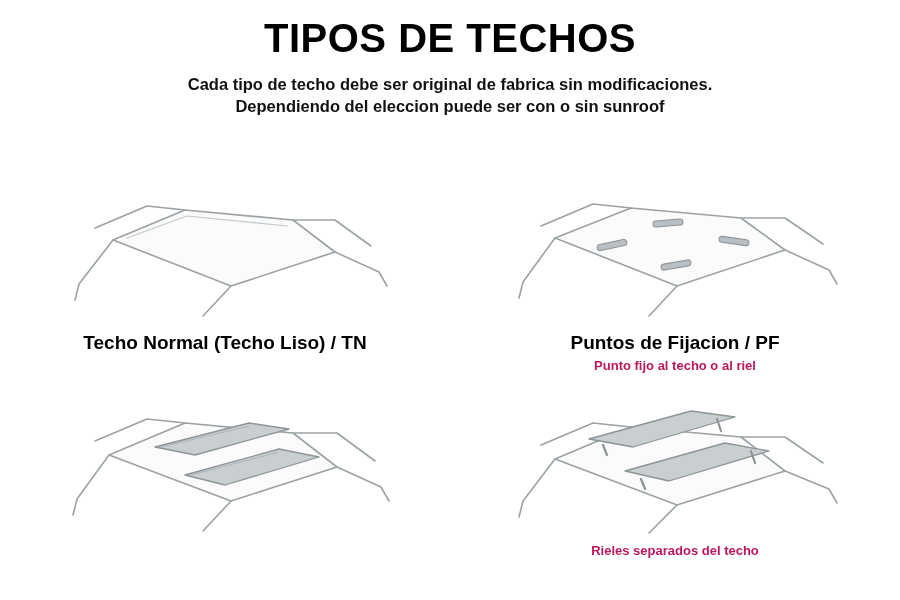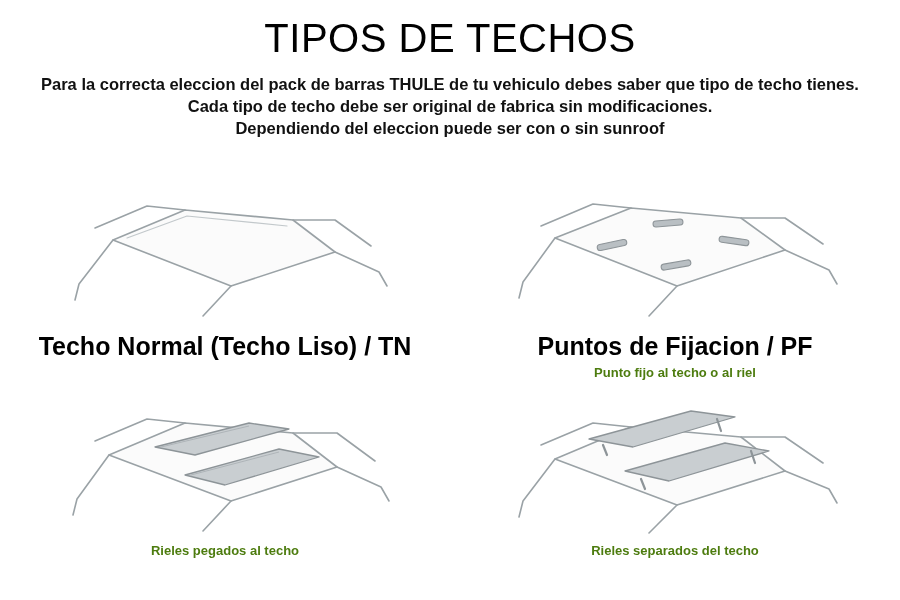--- a/index.html
+++ b/index.html
@@ -16,21 +16,21 @@
   }
   .page {
     position: relative;
     width: 900px;
     height: 600px;
     box-sizing: border-box;
   }
   .title {
     text-align: center;
     font-size: 40px;
-    font-weight: normal;
+    font-weight: bold;
     letter-spacing: 0.5px;
     margin: 16px 0 0 0;
     color: #000;
   }
   .subtitle-block {
     text-align: center;
     margin-top: 12px;
   }
   .subtitle-line {
     font-size: 16.5px;
@@ -59,47 +59,46 @@
     width: 380px;
     height: 150px;
     position: relative;
   }
   .art svg {
     display: block;
     width: 100%;
     height: 100%;
   }
   .cap-main {
-    font-size: 25px;
+    font-size: 19px;
     font-weight: bold;
     text-align: center;
     margin-top: 6px;
     color: #000;
   }
   .cap-sub {
     font-size: 13px;
     font-weight: bold;
     text-align: center;
     margin-top: 4px;
-    color: #4d7c0f;
+    color: #be185d;
   }
   .cell-tn .art { margin-top: 10px; }
   .cell-pf .art { margin-top: 10px; }
   .cell-ra .art { margin-top: 8px; }
   .cell-rt .art { margin-top: 8px; }
 </style>
 </head>
 <body>
 
 <div class="page">
 
   <h1 class="title">TIPOS DE TECHOS</h1>
 
   <div class="subtitle-block">
-    <div class="subtitle-line">Para la correcta eleccion del pack de barras THULE de tu vehiculo debes saber que tipo de techo tienes.</div>
     <div class="subtitle-line">Cada tipo de techo debe ser original de fabrica sin modificaciones.</div>
     <div class="subtitle-line">Dependiendo del eleccion puede ser con o sin sunroof</div>
   </div>
 
   <div class="grid">
 
     <div class="cell cell-tn">
       <div class="art">
         <svg viewBox="0 0 380 150" xmlns="http://www.w3.org/2000/svg">
           <g fill="none" stroke="#9aa2a6" stroke-width="1.6" stroke-linejoin="round" stroke-linecap="round">
@@ -161,21 +160,20 @@
           <g fill="#c9ced1" stroke="#8d9498" stroke-width="1.3" stroke-linejoin="round">
             <path d="M120 58 L214 34 L254 40 L160 66 Z"></path>
             <path d="M150 86 L244 60 L284 68 L190 96 Z"></path>
           </g>
           <g fill="none" stroke="#aeb4b8" stroke-width="1">
             <path d="M126 58 L214 37"></path>
             <path d="M156 86 L244 63"></path>
           </g>
         </svg>
       </div>
-      <div class="cap-sub">Rieles pegados al techo</div>
     </div>
 
     <div class="cell cell-rt">
       <div class="art">
         <svg viewBox="0 0 380 150" xmlns="http://www.w3.org/2000/svg">
           <g fill="none" stroke="#9aa2a6" stroke-width="1.6" stroke-linejoin="round" stroke-linecap="round">
             <path d="M70 70 L146 38 L256 48 L300 82 L192 116 Z" fill="#fbfbfb"></path>
             <path d="M70 70 L38 112 L34 128"></path>
             <path d="M192 116 L164 144"></path>
             <path d="M300 82 L344 100 L352 114"></path>

